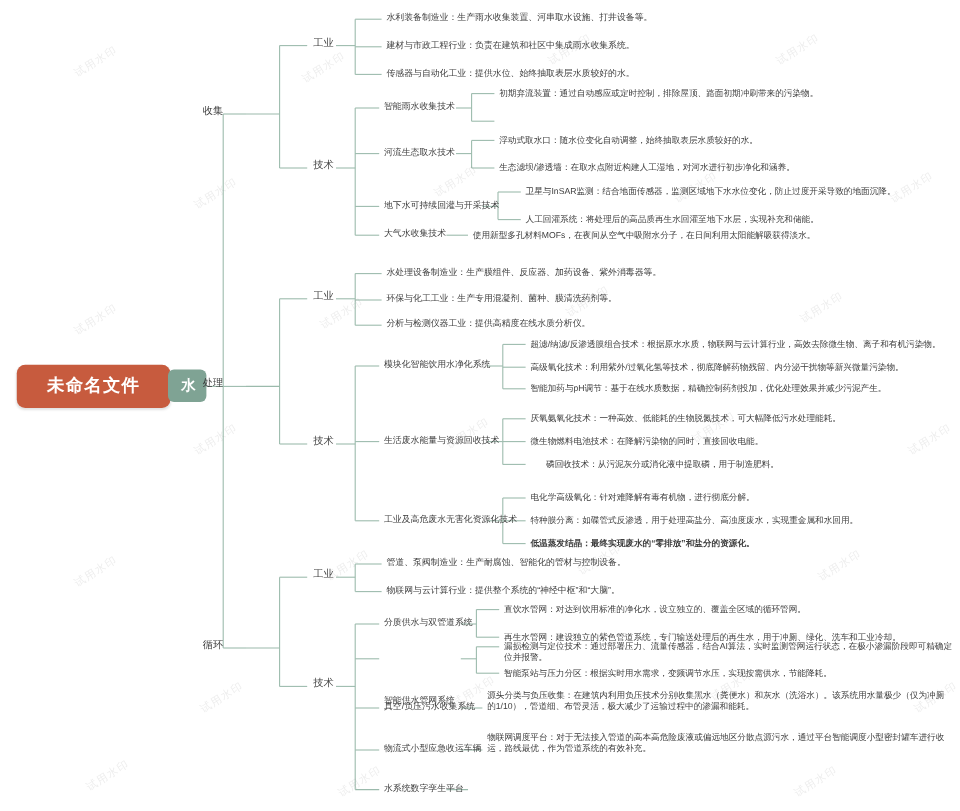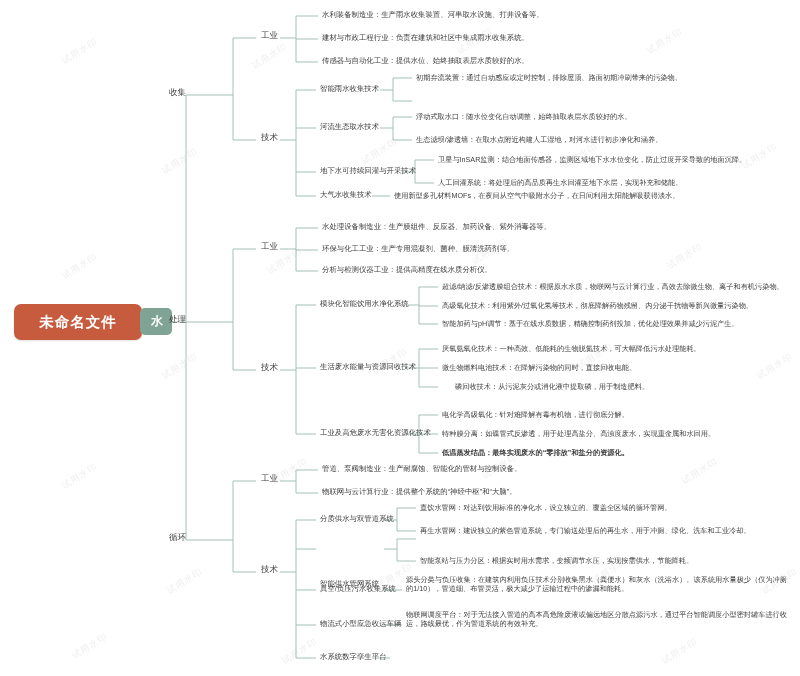--- a/index.html
+++ b/index.html
@@ -253,20 +253,21 @@
   <div class="node l3-node" style="left:258px; top:563px;">技术</div>
 
   <div class="node l4-node" style="left:320px; top:486px;">物联网与云计算行业：提供整个系统的“神经中枢”和“大脑”。</div>
   <div class="node l4-node" style="left:320px; top:463px;">管道、泵阀制造业：生产耐腐蚀、智能化的管材与控制设备。</div>
 
   <div class="node l4-node" style="left:318px; top:513px;">分质供水与双管道系统</div>
   <div class="node l5-node" style="left:418px; top:502px;">直饮水管网：对达到饮用标准的净化水，设立独立的、覆盖全区域的循环管网。</div>
   <div class="node l5-node" style="left:418px; top:525px;">再生水管网：建设独立的紫色管道系统，专门输送处理后的再生水，用于冲厕、绿化、洗车和工业冷却。</div>
 
   <div class="node l4-node" style="left:318px; top:542px;margin-top:36px;">智能供水管网系统</div>
+  <div class="node l5-node" style="left:418px; top:533px;">漏损检测与定位技术：通过部署压力、流量传感器，结合AI算法，实时监测管网运行状态，在极小渗漏阶段即可精确定位并报警。</div>
   <div class="node l5-node" style="left:418px; top:555px;">智能泵站与压力分区：根据实时用水需求，变频调节水压，实现按需供水，节能降耗。</div>
 
   <div class="node l4-node" style="left:318px; top:583px;">真空/负压污水收集系统</div>
   <div class="node l5-node wrapbox" style="left:404px; top:574px; width:392px;">源头分类与负压收集：在建筑内利用负压技术分别收集黑水（粪便水）和灰水（洗浴水）。该系统用水量极少（仅为冲厕的1/10），管道细、布管灵活，极大减少了运输过程中的渗漏和能耗。</div>
 
   <div class="node l4-node" style="left:318px; top:618px;">物流式小型应急收运车辆</div>
   <div class="node l5-node wrapbox" style="left:404px; top:609px; width:392px;">物联网调度平台：对于无法接入管道的高本高危险废液或偏远地区分散点源污水，通过平台智能调度小型密封罐车进行收运，路线最优，作为管道系统的有效补充。</div>
 
   <div class="node l4-node" style="left:318px; top:651px;">水系统数字孪生平台</div>
 

